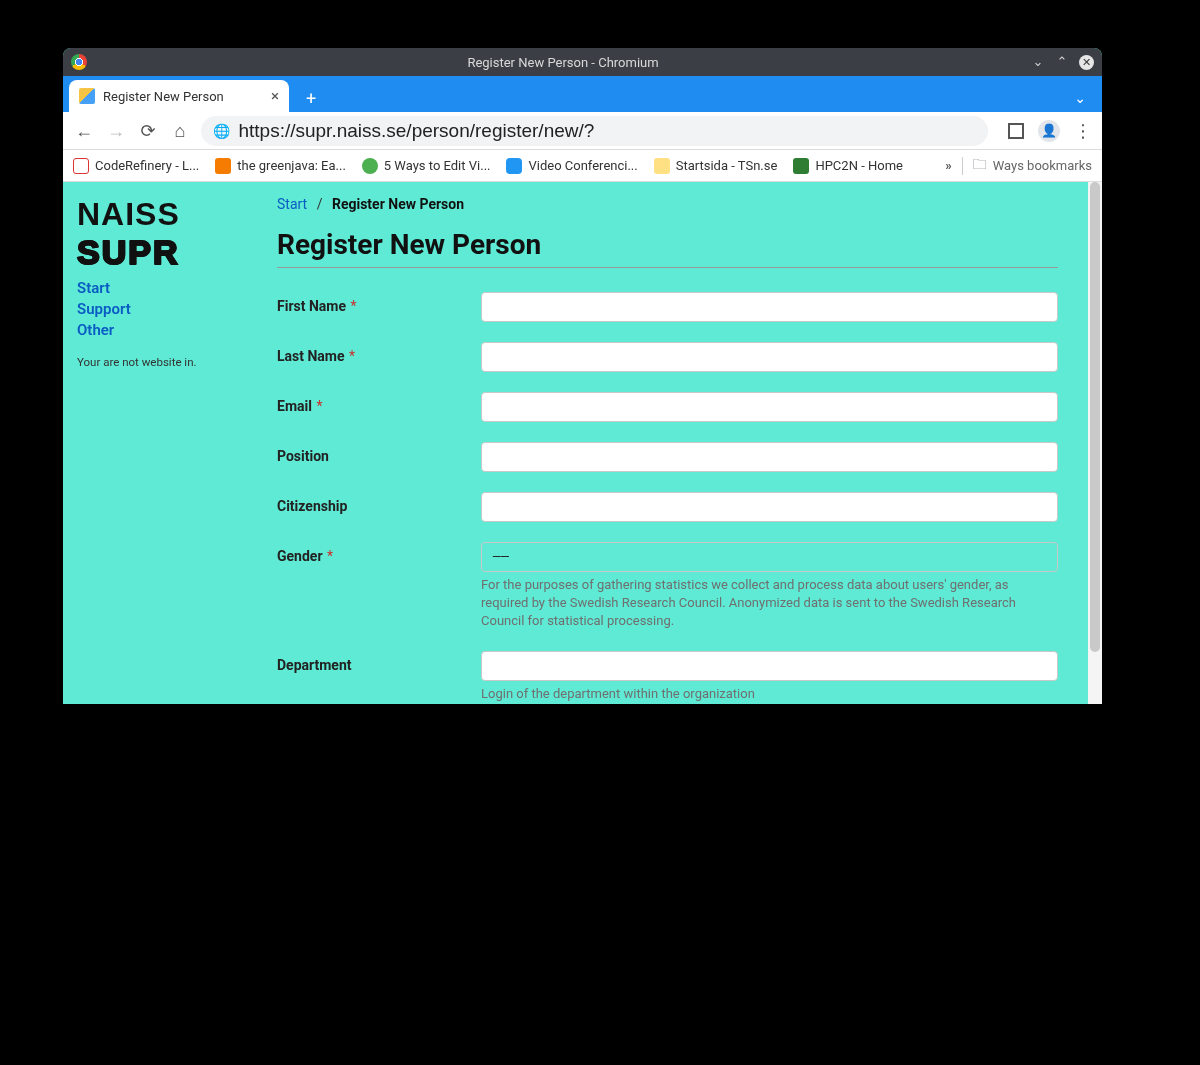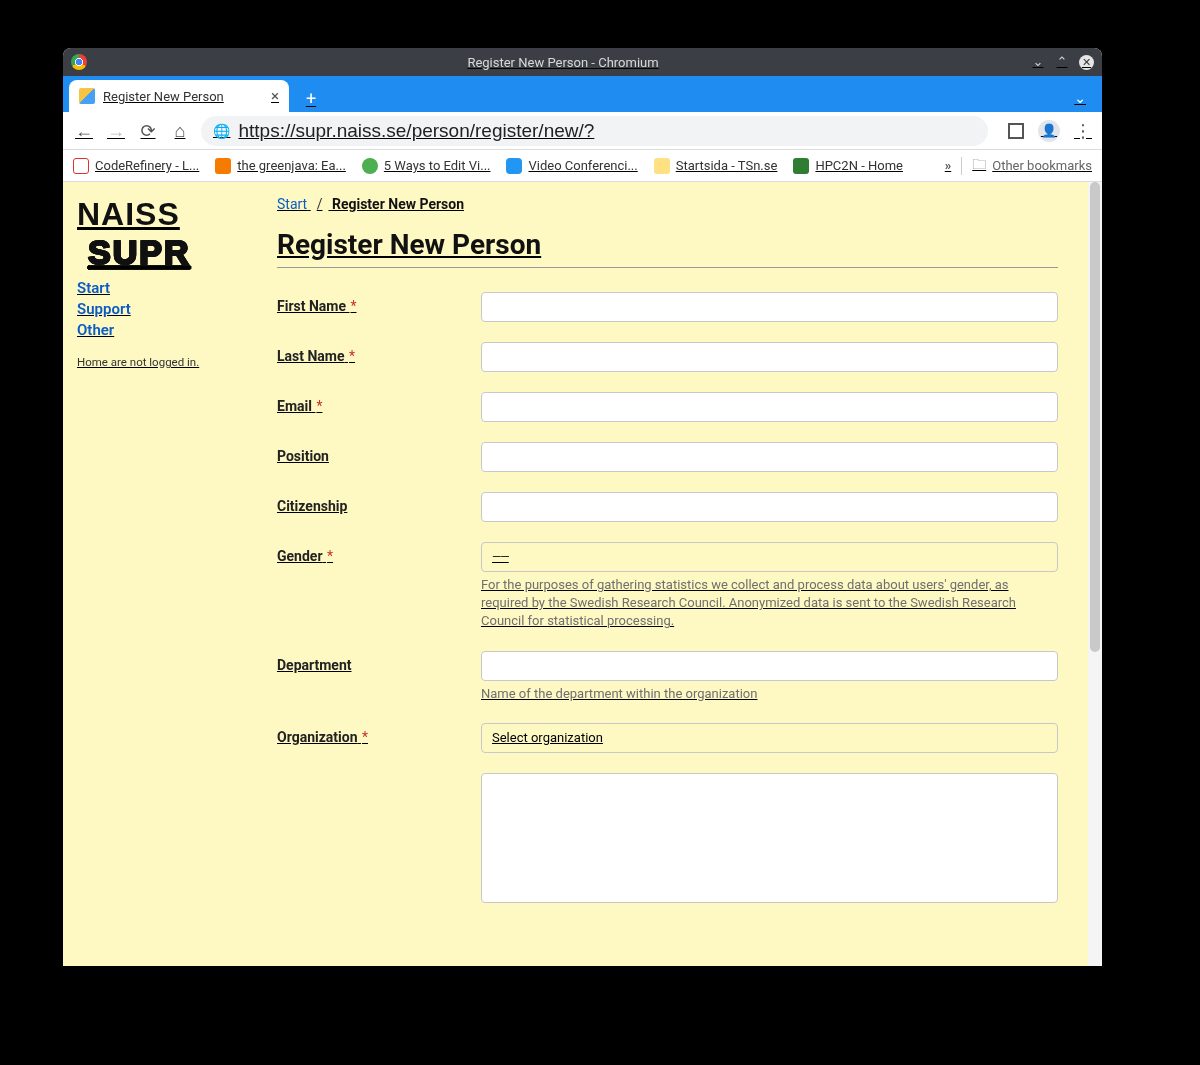--- a/index.html
+++ b/index.html
@@ -8,26 +8,25 @@
   font-family: -apple-system, BlinkMacSystemFont, "Segoe UI", Roboto, Helvetica, Arial, sans-serif;
   width: 1200px;
   height: 1065px;
   overflow: hidden;
 }
 .window {
   position: absolute;
   left: 63px;
   top: 48px;
   width: 1039px;
-  height: 918px;
-  background: #fef9c3;
+  height: 656px;
+  background: #5eead4;
   border-radius: 8px 8px 0 0;
   overflow: hidden;
   box-shadow: 0 0 12px rgba(0,0,0,0.5);
-  text-decoration: underline;
 }
 .titlebar {
   height: 28px;
   background: #3b3f45;
   display: flex;
   align-items: center;
   padding: 0 8px;
   color: #d8d8d8;
   font-size: 13px;
 }
@@ -126,21 +125,20 @@
   flex:1;
   display:flex;
   padding: 14px 24px 0 14px;
   overflow:hidden;
 }
 .sidebar { width: 200px; flex-shrink:0; }
 .logo1 { font-family: Arial Black, Arial, sans-serif; font-weight:900; font-size:32px; letter-spacing:1px; color:#111; }
 .logo2 { font-family: Arial Black, Arial, sans-serif; font-weight:900; font-size:34px; letter-spacing:2px; color:#111; -webkit-text-stroke: 1px #111;
   text-shadow: -1px 0 #111, 1px 0 #111, 0 -1px #111, 0 1px #111;
   color: transparent; 
-  margin-left: 11px;
   
 }
 .logo2 { 
   color:#111; 
   -webkit-text-fill-color: transparent;
   -webkit-text-stroke: 2px #111;
 }
 .nav-links { margin-top:6px; }
 .nav-links a { display:block; color:#0a5cc4; text-decoration:none; font-size:15px; font-weight:600; line-height:1.4; cursor:pointer; }
 .login-note { margin-top:14px; font-size:11.5px; color:#333; }
@@ -232,37 +230,37 @@
     </span>
     <span class="bm-item">
       <span class="bm-icon" style="background:#2e7d32;border-radius:3px;"></span>
       <span>HPC2N - Home</span>
     </span>
     <div class="bm-sep">
       <span class="bm-chevrons">»</span>
       <span class="bm-divider"></span>
       <span class="bm-item bm-folder">
         <span class="bm-folder-icon">🗀</span>
-        <span>Other bookmarks</span>
+        <span>Ways bookmarks</span>
       </span>
     </div>
   </div>
 
   <div class="viewport">
     <div class="page">
 
       <aside class="sidebar">
         <div class="logo1">NAISS</div>
         <div class="logo2">SUPR</div>
         <nav class="nav-links">
           <a>Start</a>
           <a>Support</a>
           <a>Other</a>
         </nav>
-        <div class="login-note">Home are not logged in.</div>
+        <div class="login-note">Your are not website in.</div>
       </aside>
 
       <main class="main">
         <div class="breadcrumb">
           <a>Start</a>
           <span class="sep">/</span>
           <span class="current">Register New Person</span>
         </div>
 
         <h1 class="page-title">Register New Person</h1>
@@ -305,21 +303,21 @@
                 <span class="dashline">——</span>
               </div>
               <div class="helptext">For the purposes of gathering statistics we collect and process data about users' gender, as required by the Swedish Research Council. Anonymized data is sent to the Swedish Research Council for statistical processing.</div>
             </div>
           </div>
 
           <div class="form-row">
             <div class="form-label"><span>Department</span></div>
             <div class="form-field">
               <input type="text" style="">
-              <div class="helptext">Name of the department within the organization</div>
+              <div class="helptext">Login of the department within the organization</div>
             </div>
           </div>
 
           <div class="form-row">
             <div class="form-label"><span>Organization</span> <span class="star">*</span></div>
             <div class="form-field">
               <div style="border:1px solid #c8c8c8;border-radius:4px;height:30px;display:flex;align-items:center;padding:0 10px;font-size:13px;">
                 <span>Select organization</span>
               </div>
             </div>

